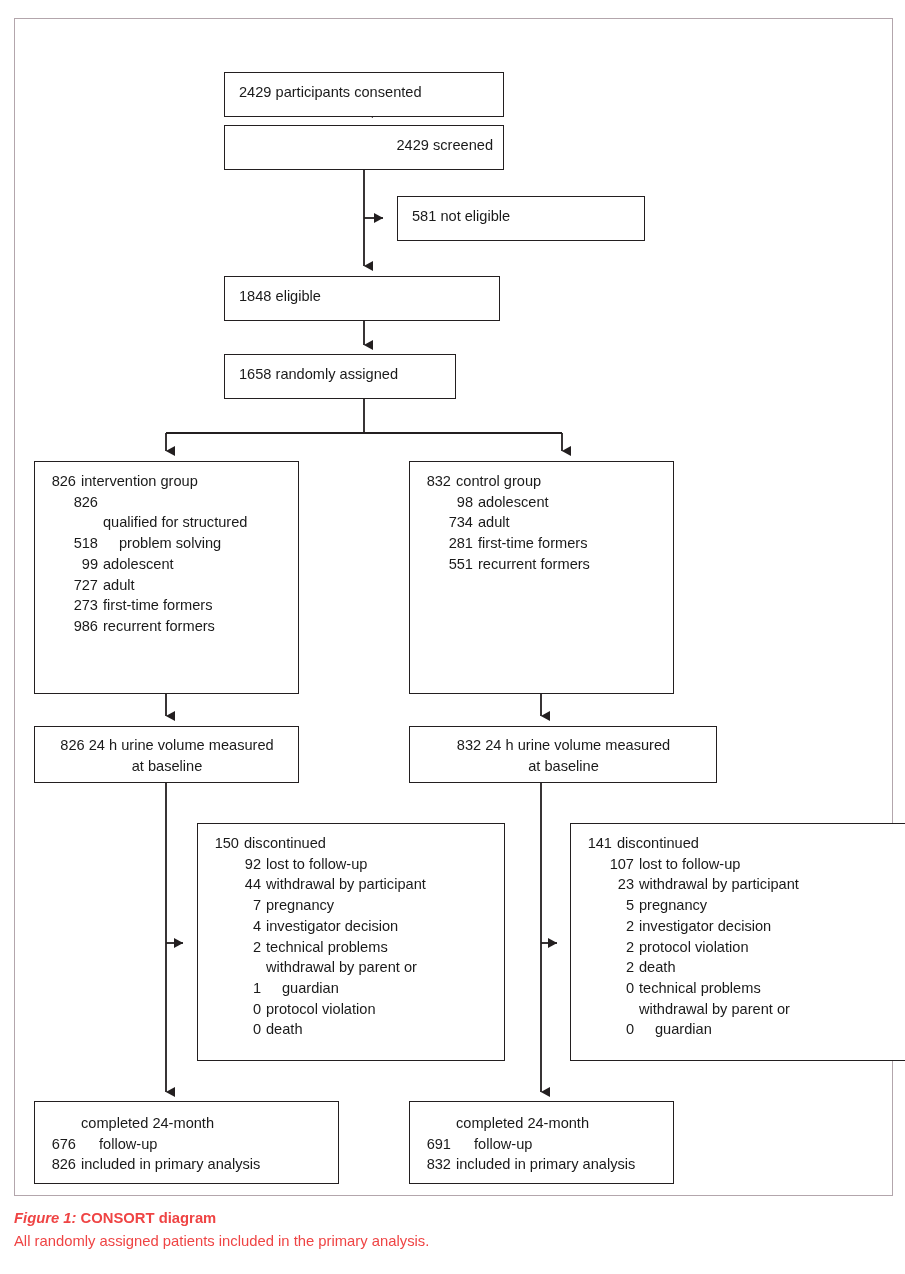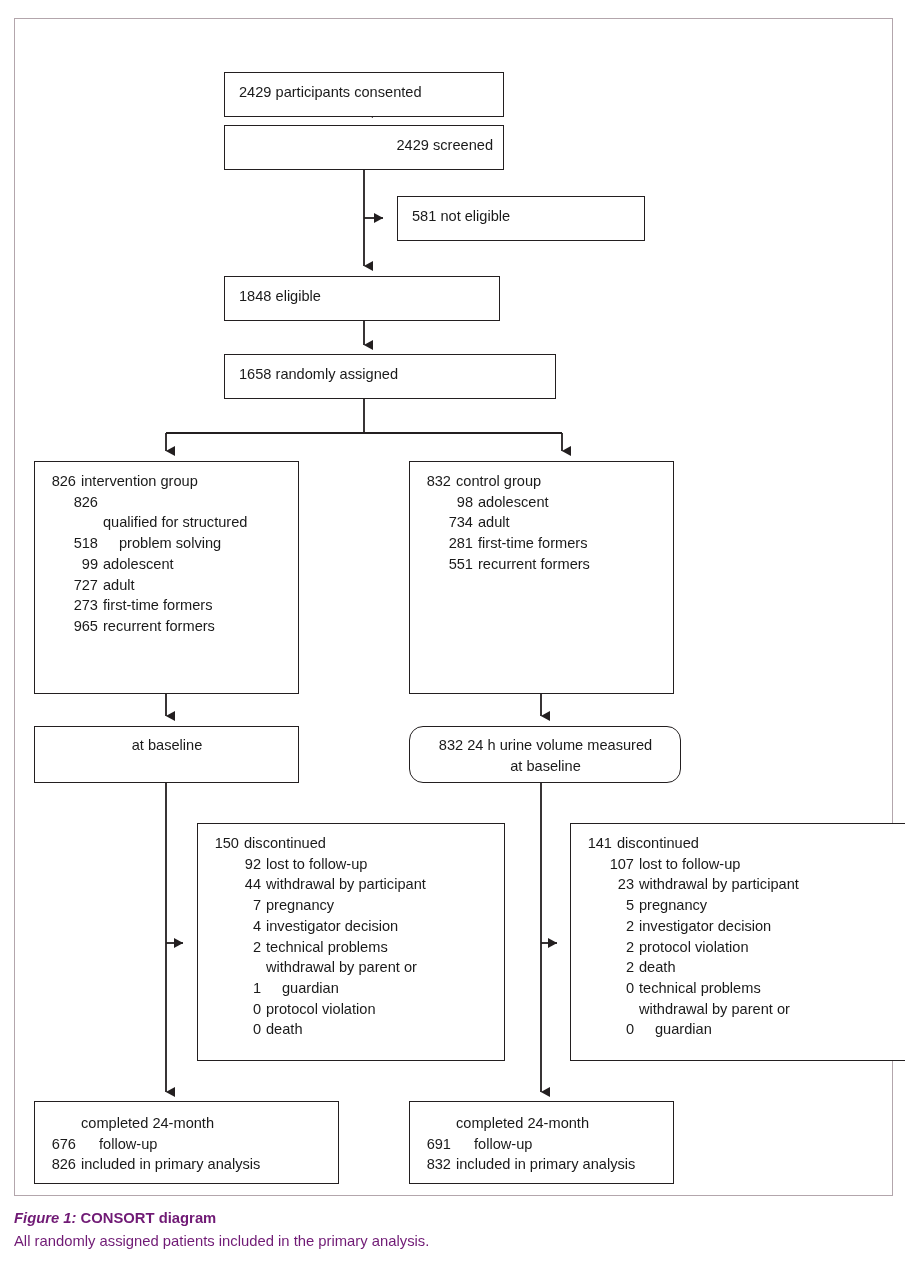--- a/index.html
+++ b/index.html
@@ -84,21 +84,21 @@
   .row.lvl1 .num { width: 52px; }
 
   
   .caption {
     position: absolute;
     left: 14px;
     top: 1207px;
     width: 879px;
     font-size: 14.8px;
     line-height: 1.5;
-    color: #701a75;
+    color: #ef4444;
   }
   .caption .cap-line1 {
     margin-bottom: 1px;
   }
   .caption .cap-figlabel {
     font-style: italic;
     font-weight: bold;
   }
   .caption .cap-title {
     font-weight: bold;
@@ -161,21 +161,21 @@
   </div>
 
   <div class="node simple" style="left:397px; top:196px; width:248px; height:45px;">
     <div class="inner">581 not eligible</div>
   </div>
 
   <div class="node simple" style="left:224px; top:276px; width:276px; height:45px;">
     <div class="inner">1848 eligible</div>
   </div>
 
-  <div class="node simple" style="left:224px; top:354px; width:332px; height:45px;">
+  <div class="node simple" style="left:224px; top:354px; width:232px; height:45px;">
     <div class="inner">1658 randomly assigned</div>
   </div>
 
   <div class="node" style="left:34px; top:461px; width:265px; height:233px;">
     <div class="inner">
       <div class="row lvl0">
         <span class="num">826</span>
         <span class="lbl">intervention group</span>
       </div>
       <div class="row lvl1">
@@ -194,21 +194,21 @@
       </div>
       <div class="row lvl1">
         <span class="num">727</span>
         <span class="lbl">adult</span>
       </div>
       <div class="row lvl1">
         <span class="num">273</span>
         <span class="lbl">first-time formers</span>
       </div>
       <div class="row lvl1">
-        <span class="num">965</span>
+        <span class="num">986</span>
         <span class="lbl">recurrent formers</span>
       </div>
     </div>
   </div>
 
   <div class="node" style="left:409px; top:461px; width:265px; height:233px;">
     <div class="inner">
       <div class="row lvl0">
         <span class="num">832</span>
         <span class="lbl">control group</span>
@@ -227,25 +227,26 @@
       </div>
       <div class="row lvl1">
         <span class="num">551</span>
         <span class="lbl">recurrent formers</span>
       </div>
     </div>
   </div>
 
   <div class="node center" style="left:34px; top:726px; width:265px; height:57px;">
     <div class="inner" style="padding-top:8px;">
+      <div>826 24 h urine volume measured</div>
       <div>at baseline</div>
     </div>
   </div>
 
-  <div class="node center" style="left:409px; top:726px; width:272px; height:57px;border-radius:14px;">
+  <div class="node center" style="left:409px; top:726px; width:308px; height:57px;">
     <div class="inner" style="padding-top:8px;">
       <div>832 24 h urine volume measured</div>
       <div>at baseline</div>
     </div>
   </div>
 
   <div class="node" style="left:197px; top:823px; width:308px; height:238px;">
     <div class="inner">
       <div class="row lvl0">
         <span class="num">150</span>

